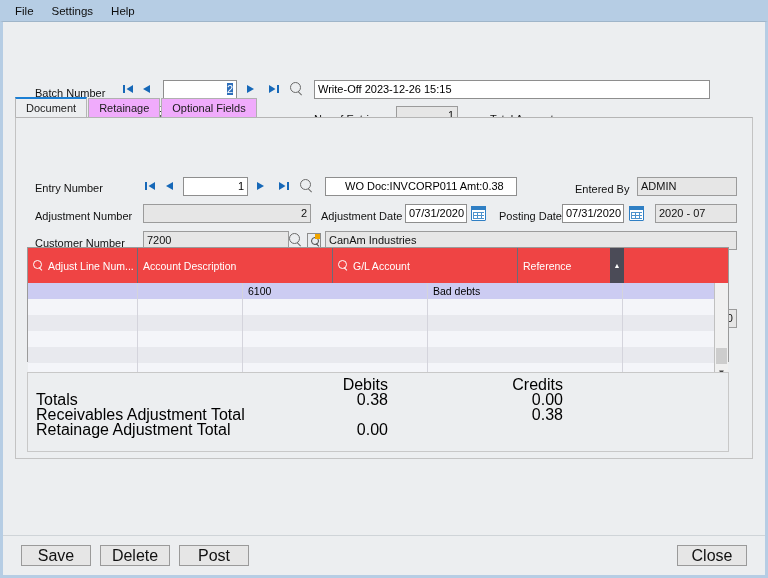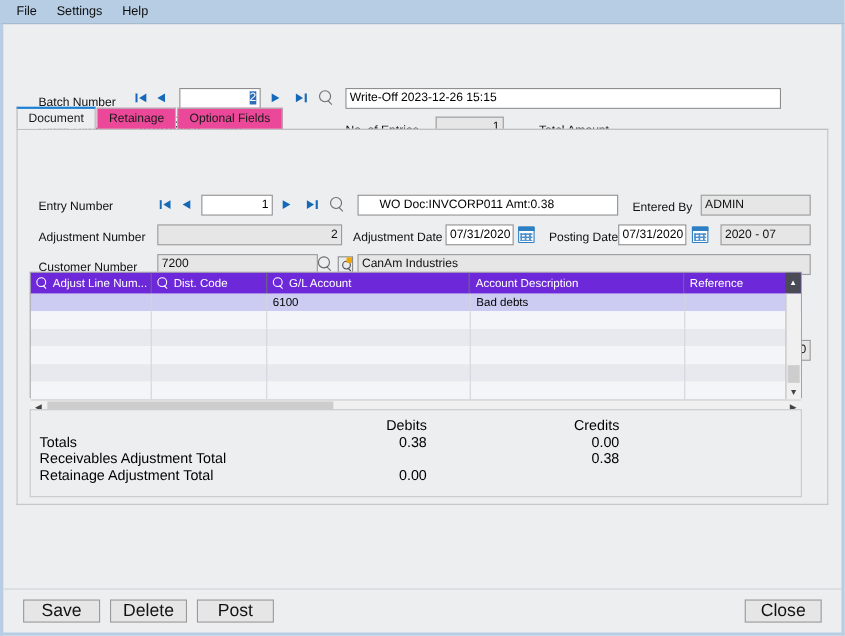--- a/index.html
+++ b/index.html
@@ -178,21 +178,21 @@
   
   .tabs {
     position:absolute; left:12px; top:76px;
     display:flex; align-items:flex-end; height:19px;
     z-index: 3;
   }
   .tab {
     height:19px; padding: 0 10px;
     display:flex; align-items:center;
     font-size:11px;
-    background:#ec4899;
+    background:#f0abfc;
     border:1px solid #b0b0b0;
     border-bottom:none;
     margin-right:1px;
     color:#1a1a1a;
   }
   .tab.active {
     background:#eceef0;
     border-top:2px solid #1b7fd4;
     border-left:1px solid #b5b5b5;
     border-right:1px solid #b5b5b5;
@@ -208,21 +208,21 @@
   }
 
   
   .grid {
     position:absolute;
     left:24px; top:225px; width:702px; height:115px;
     border:1px solid #9a9a9a; background:#fff;
     display:flex; flex-direction:column;
   }
   .grid-head {
-    display:flex; height:19px; background:#6d28d9; color:#fff; flex:none;
+    display:flex; height:35px; background:#ef4444; color:#fff; flex:none;
   }
   .gh {
     display:flex; align-items:center; gap:4px;
     padding:0 5px; font-size:10.5px;
     border-right:1px solid #6b6b78;
     white-space:nowrap; overflow:hidden;
     color:#fff;
   }
   .gh .mag-w { width:11px;height:11px;position:relative;flex:none; }
   .gh .mag-w::before{content:"";position:absolute;left:0;top:0;width:7px;height:7px;border:1.3px solid #fff;border-radius:50%;}
@@ -250,21 +250,21 @@
     display:flex; align-items:center;
   }
   .hs-arrow { width:14px;height:13px; display:flex;align-items:center;justify-content:center; font-size:8px; color:#444;}
   .hs-thumb { height:11px; width:260px; background:#cdcdcd; margin-left:1px; }
 
   
   .totals {
     position:absolute; left:24px; top:350px; width:702px; height:80px;
     background:#eceef0; border:1px solid #c8c8c8;
   }
-  .totrow { display:flex; font-size:13px; height:15px; align-items:flex-start; }
+  .totrow { display:flex; font-size:16px; height:15px; align-items:flex-end; }
   .tot-label { width:230px; padding-left:8px; }
   .tot-deb { width:130px; text-align:right; }
   .tot-cre { width:175px; text-align:right; }
 
   
   .footer {
     position:absolute; left:0; right:0; bottom:0; height:40px;
     border-top:1px solid #cfd4d8;
   }
   .btn {
@@ -394,21 +394,21 @@
           </svg>
       </span>
       <span class="icon-btn" style="margin-left:10px;">
           <span class="mag"></span>
         </span>
       <span class="icon-btn" style="margin-left:11px;">
           <span class="plus">+</span>
         </span>
     </div>
 
-    <div class="inp abs" style="left:322px; top:155px; width:237px;padding-left:19px;">
+    <div class="inp abs" style="left:322px; top:155px; width:192px;padding-left:19px;">
       <span>WO Doc:INVCORP011 Amt:0.38</span>
     </div>
 
     <div class="lbl abs" style="left:572px; top:161px;">Entered By</div>
     <div class="inp ro abs" style="left:634px; top:155px; width:100px;">ADMIN</div>
 
     <div class="lbl abs" style="left:32px; top:188px;">Adjustment Number</div>
     <div class="inp ro right abs" style="left:140px; top:182px; width:168px;">2</div>
 
     <div class="lbl abs" style="left:318px; top:188px;">Adjustment Date</div>
@@ -459,30 +459,26 @@
 
     <div class="lbl abs" style="left:555px; top:293px;">Rtg. Balance</div>
     <div class="inp ro right abs" style="left:626px; top:287px; width:108px;">0.00</div>
 
     <div class="grid">
       <div class="grid-head">
         <div class="gh" style="width:110px;">
           <span class="mag-w"></span>
           <span>Adjust Line Num...</span>
         </div>
-        <div class="gh" style="width:105px;">
-          <span class="mag-w"></span>
-          <span>Dist. Code</span>
+        <div class="gh" style="width:195px;">
+          <span>Account Description</span>
         </div>
         <div class="gh" style="width:185px;">
           <span class="mag-w"></span>
           <span>G/L Account</span>
-        </div>
-        <div class="gh" style="width:195px;">
-          <span>Account Description</span>
         </div>
         <div class="gh" style="width:92px; border-right:none;">
           <span>Reference</span>
         </div>
         <div class="gh-corner">
             <span style="font-size:7px;">▲</span>
           </div>
       </div>
 
       <div class="grid-body">

